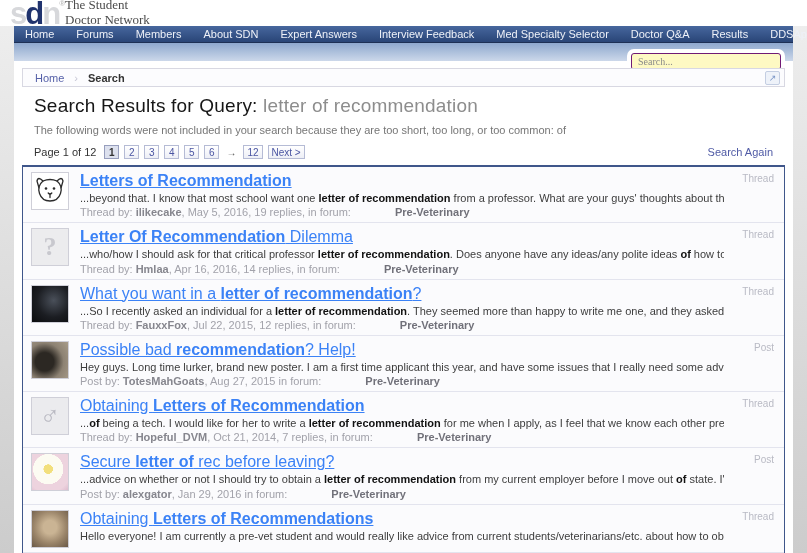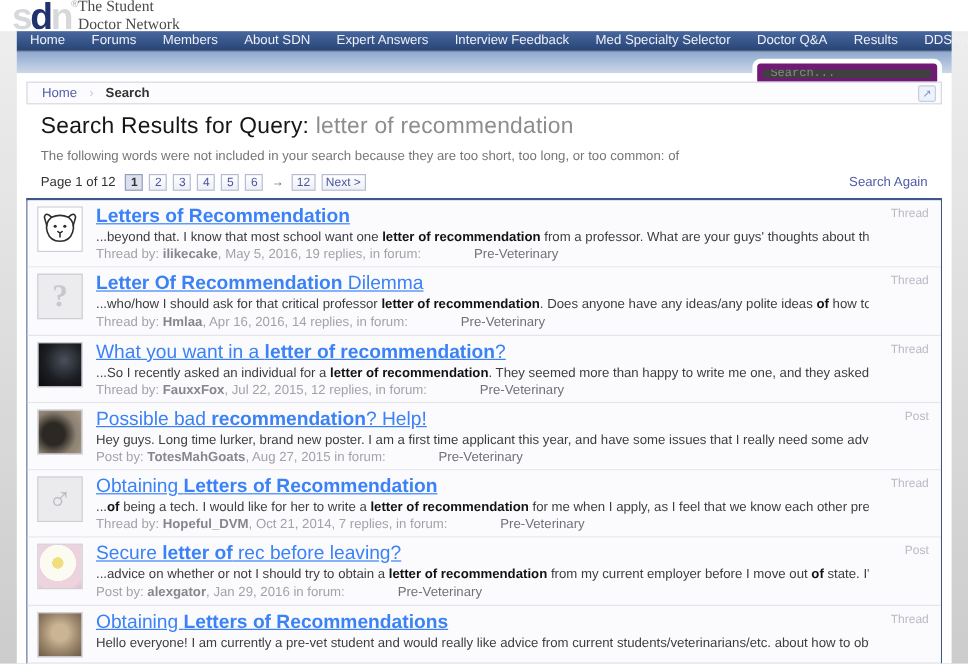--- a/index.html
+++ b/index.html
@@ -18,22 +18,22 @@
   .tagline { font-family:"Liberation Serif", serif; color:#4c4c4c; font-size:13px; line-height:1.15; }
   
   .container { margin:0 14px; position:relative; }
   
   .navbar { height:17px; background:linear-gradient(#47679e,#294577); border-bottom:1px solid #1d3055;
             display:flex; align-items:center; font-size:11px; }
   .navbar a { color:#eef1f8; text-decoration:none; padding:0 11px; white-space:nowrap; }
   .nav-left { display:flex; }
   .subbar { height:18px; background:linear-gradient(#8ea8ce,#ccd8ea); }
   .search-box { position:absolute; top:-15px; right:4px; width:150px; height:17px;
-    border:5px solid #701a75; border-radius:3px; background:#404040; box-shadow:0 0 0 4px #fff;
-    font-size:10px; color:#8a8a8a; padding:1px 6px; font-family:Liberation Mono, monospace; }
+    border:1px solid #701a75; border-radius:3px; background:#fef9c3; box-shadow:0 0 0 4px #fff;
+    font-size:10px; color:#8a8a8a; padding:1px 6px; font-family:Liberation Serif, serif; }
   .search-box::placeholder { color:#8a8a8a; }
   
   .content { background:#fff; min-height:462px; padding:7px 8px 0; }
   .crumbbar { height:19px; border:1px solid #d8d8e2; background:#fcfcfe; display:flex; align-items:center;
               font-size:11px; position:relative; padding:0 8px; }
   .crumb { color:#5560a8; text-decoration:none; padding:0 4px; }
   .crumb.current { color:#333; font-weight:bold; }
   .csep { color:#c6c6d4; margin:0 6px; font-size:11px; }
   .jump { position:absolute; right:4px; top:2px; width:15px; height:14px; border:1px solid #c4cee2;
           border-radius:2px; background:#eef2f9; color:#7b96c7; font-size:9px; line-height:13px;
@@ -57,21 +57,21 @@
             display:flex; align-items:center; justify-content:center; overflow:hidden; text-decoration:none; }
   .rbody { flex:1; min-width:0; padding-right:52px; }
   .rtitle a { font-size:16px; color:#3b82f6; text-decoration:underline; }
   .rtitle a b { font-weight:bold; }
   .rtype { position:absolute; right:10px; top:6px; font-size:10px; color:#b9bac4; }
   .rsnip { font-size:11px; color:#3d3d3d; line-height:1.3; white-space:nowrap; overflow:hidden; margin-top:1px; }
   .rsnip b { color:#121212; }
   .rmeta { font-size:11px; color:#a2a2aa; margin-top:1px; white-space:nowrap; overflow:hidden; }
   .rmeta a { text-decoration:none; }
   .rmeta .author { color:#86868e; font-weight:bold; }
-  .rmeta .forum { color:#71717a; font-weight:normal;padding-left:41px; }
+  .rmeta .forum { color:#71717a; font-weight:bold;padding-left:41px; }
   
   .av-q   { background:#ececee; color:#c8c8ce; font-size:26px; font-weight:bold; font-family:"Liberation Serif",serif; }
   .av-male{ background:#ebebee; color:#b9b9c2; font-size:27px; }
   .av-cat { background:radial-gradient(circle at 60% 40%, #4a505a 0%, #1b1d22 55%, #0a0b0d 100%); }
   .av-goat{ background:radial-gradient(circle at 35% 55%, #2c2823 0 30%, #8d8273 62%, #a89c89 100%); }
   .av-flower{ background:radial-gradient(circle at 45% 42%, #f2df7c 0 16%, #fcfbf2 17% 52%, #edd3de 53% 80%, #debcce 100%); }
   .av-fawn{ background:radial-gradient(circle at 50% 45%, #cab494 0 25%, #9b856a 60%, #6a5947 100%); }
   .av-dog svg { width:32px; height:32px; }
 </style>
 </head>

